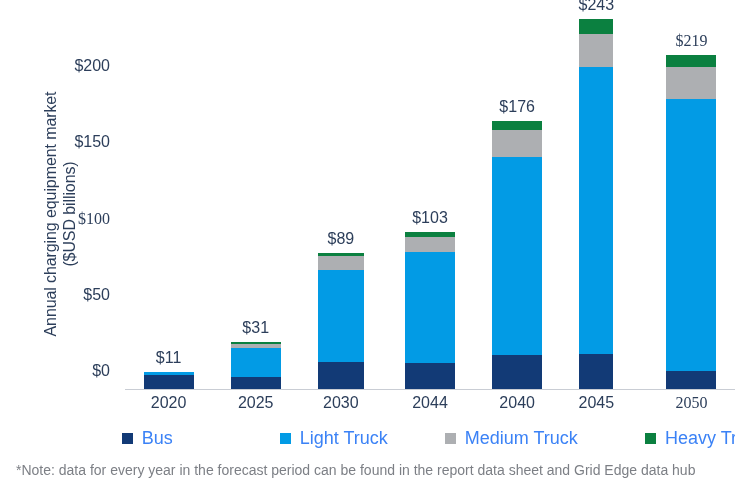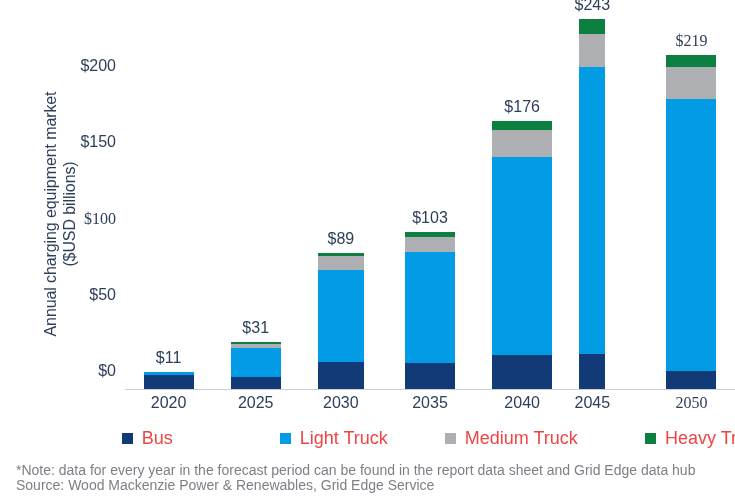--- a/index.html
+++ b/index.html
@@ -52,21 +52,21 @@
     left: 0;
     bottom: 0;
     width: 610px;
     height: 1px;
     background: #c9cdd4;
   }
 
   .y-tick-label {
     position: absolute;
     right: 100%;
-    margin-right: 9px;
+    margin-right: 15px;
     font-size: 16px;
     color: #2c3e5a;
     white-space: nowrap;
     transform: translateY(-50%);
     text-align: right;
   }
 
   
   .bar-group {
     position: absolute;
@@ -115,21 +115,21 @@
     height: 28px;
   }
   .legend-swatch {
     width: 11px;
     height: 11px;
     margin-right: 9px;
     flex: none;
   }
   .legend-label {
     font-size: 18px;
-    color: #ef4444;
+    color: #3b82f6;
     white-space: nowrap;
   }
 
   
   .footnotes {
     position: absolute;
     left: 16px;
     top: 463px;
     width: 700px;
   }
@@ -176,31 +176,31 @@
         <div class="seg" style="height: 3.048px; background: rgb(11, 128, 64);"></div>
         <div class="bar-total-label">$89</div>
         <div class="x-tick-label">2030</div>
       </div>
       <div class="bar-group" style="width: 50px; left: 280px;">
         <div class="seg" style="height: 25.908px; background: rgb(18, 58, 118);"></div>
         <div class="seg" style="height: 111.252px; background: rgb(2, 155, 229);"></div>
         <div class="seg" style="height: 15.24px; background: rgb(173, 175, 178);"></div>
         <div class="seg" style="height: 4.572px; background: rgb(11, 128, 64);"></div>
         <div class="bar-total-label">$103</div>
-        <div class="x-tick-label">2035</div>
-      </div>
-      <div class="bar-group" style="width: 60px; left: 367.143px;">
+        <div class="x-tick-label">2044</div>
+      </div>
+      <div class="bar-group" style="width: 50px; left: 367.143px;">
         <div class="seg" style="height: 33.528px; background: rgb(18, 58, 118);"></div>
         <div class="seg" style="height: 198.12px; background: rgb(2, 155, 229);"></div>
         <div class="seg" style="height: 27.432px; background: rgb(173, 175, 178);"></div>
         <div class="seg" style="height: 9.144px; background: rgb(11, 128, 64);"></div>
         <div class="bar-total-label">$176</div>
         <div class="x-tick-label">2040</div>
       </div>
-      <div class="bar-group" style="width: 26px; left: 454.286px;">
+      <div class="bar-group" style="width: 34px; left: 454.286px;">
         <div class="seg" style="height: 35.052px; background: rgb(18, 58, 118);"></div>
         <div class="seg" style="height: 286.512px; background: rgb(2, 155, 229);"></div>
         <div class="seg" style="height: 33.528px; background: rgb(173, 175, 178);"></div>
         <div class="seg" style="height: 15.24px; background: rgb(11, 128, 64);"></div>
         <div class="bar-total-label">$243</div>
         <div class="x-tick-label">2045</div>
       </div>
       <div class="bar-group" style="width: 50px; left: 541.429px; font-family: Liberation Serif, serif;">
         <div class="seg" style="height: 18.288px; background: rgb(18, 58, 118);"></div>
         <div class="seg" style="height: 271.272px; background: rgb(2, 155, 229);"></div>
@@ -225,16 +225,15 @@
         <span class="legend-label">Light Truck</span>
       </div>
       <div class="legend-item" style="left: 585px;">
         <span class="legend-swatch" style="background: rgb(11, 128, 64);"></span>
         <span class="legend-label">Heavy Truck</span>
       </div>
     </div>
 
   <div class="footnotes">
     <div class="footnote-line">*Note: data for every year in the forecast period can be found in the report data sheet and Grid Edge data hub</div>
-    <div class="footnote-line">Source: Wood Mackenzie Power &amp; Renewables, Grid Edge Service</div>
   </div>
 
 </div>
 
 </body></html>

